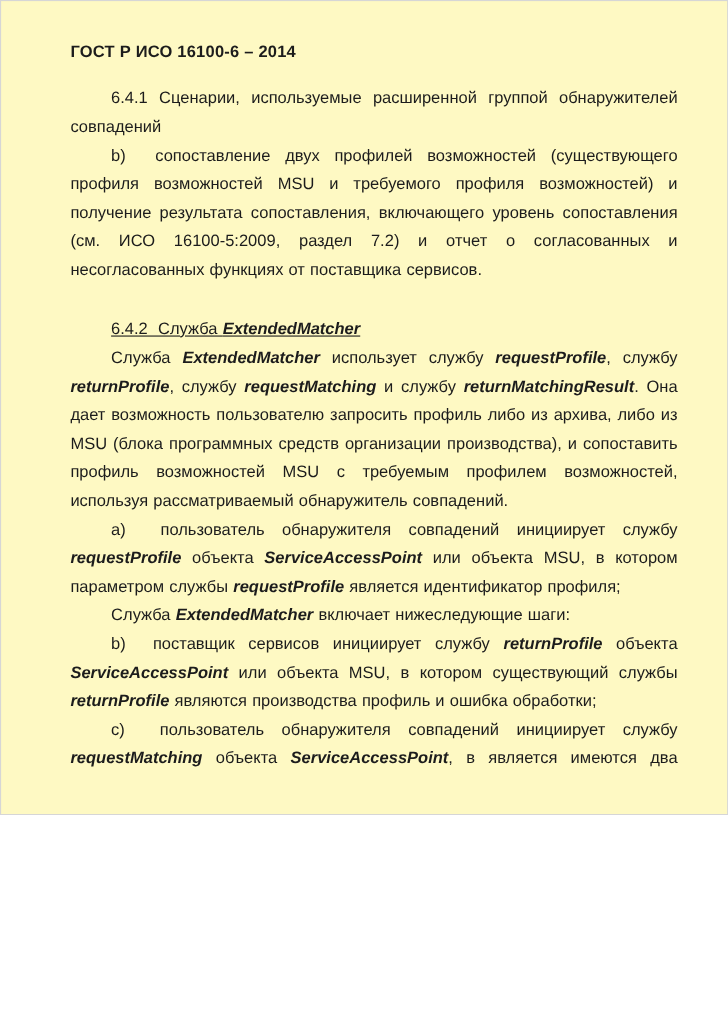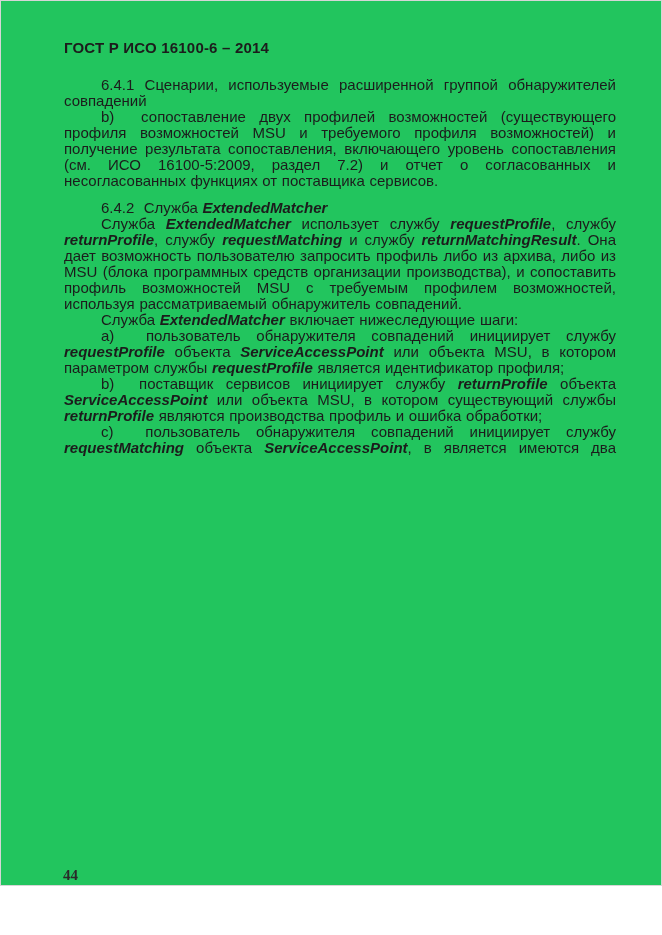--- a/index.html
+++ b/index.html
@@ -3,22 +3,22 @@
 <meta charset="utf-8">
 <style>
   html, body {
     margin: 0;
     padding: 0;
     background: #ffffff;
   }
   .page {
     position: relative;
     width: 662px;
-    height: 886px;
-    background: #22c55e;
+    height: 741px;
+    background: #fef9c3;
     border: 1px solid #d6d6d6;
     box-sizing: border-box;
     overflow: hidden;
     font-family: "Liberation Sans", sans-serif;
     color: #1c1c1c;
   }
   .running-header {
     position: absolute;
     left: 63px;
     top: 38px;
@@ -26,30 +26,31 @@
     font-weight: bold;
     letter-spacing: 0.2px;
     white-space: nowrap;
   }
   .doc-body {
     position: absolute;
     left: 63px;
     top: 76px;
     width: 552px;
     font-size: 15px;
-    line-height: 16px;
+    line-height: 26px;
   }
   .doc-body p {
     margin: 0;
     text-align: justify;
     text-indent: 37px;
     word-spacing: 0.5px;
   }
   .doc-body p.gap {
-    margin-top: 11px;
+    margin-top: 28px;
+    text-decoration: underline;
   }
   .doc-body p.cont {
     text-align-last: justify;
   }
   .bi {
     font-weight: bold;
     font-style: italic;
   }
   .page-number {
     position: absolute;
@@ -65,20 +66,20 @@
 <body>
 
 <div class="page">
   <div class="running-header">ГОСТ Р ИСО 16100-6 – 2014</div>
 
   <div class="doc-body">
       <p><span>6.4.1 Сценарии, используемые расширенной группой обнаружителей совпадений</span></p>
       <p><span>b)&nbsp; сопоставление двух профилей возможностей (существующего профиля возможностей MSU и требуемого профиля возможностей) и получение результата сопоставления, включающего уровень сопоставления (см. ИСО 16100-5:2009, раздел 7.2) и отчет о согласованных и несогласованных функциях от поставщика сервисов.</span></p>
       <p class="gap"><span>6.4.2&nbsp; Служба </span><span class="bi">ExtendedMatcher</span></p>
       <p><span>Служба </span><span class="bi">ExtendedMatcher</span><span> использует службу </span><span class="bi">requestProfile</span><span>, службу </span><span class="bi">returnProfile</span><span>, службу </span><span class="bi">requestMatching</span><span> и службу </span><span class="bi">returnMatchingResult</span><span>. Она дает возможность пользователю запросить профиль либо из архива, либо из MSU (блока программных средств организации производства), и сопоставить профиль возможностей MSU с требуемым профилем возможностей, используя рассматриваемый обнаружитель совпадений.</span></p>
+      <p><span>a)&nbsp; пользователь обнаружителя совпадений инициирует службу </span><span class="bi">requestProfile</span><span> объекта </span><span class="bi">ServiceAccessPoint</span><span> или объекта MSU, в котором параметром службы </span><span class="bi">requestProfile</span><span> является идентификатор профиля;</span></p>
       <p><span>Служба </span><span class="bi">ExtendedMatcher</span><span> включает нижеследующие шаги:</span></p>
-      <p><span>a)&nbsp; пользователь обнаружителя совпадений инициирует службу </span><span class="bi">requestProfile</span><span> объекта </span><span class="bi">ServiceAccessPoint</span><span> или объекта MSU, в котором параметром службы </span><span class="bi">requestProfile</span><span> является идентификатор профиля;</span></p>
       <p><span>b)&nbsp; поставщик сервисов инициирует службу </span><span class="bi">returnProfile</span><span> объекта </span><span class="bi">ServiceAccessPoint</span><span> или объекта MSU, в котором существующий службы </span><span class="bi">returnProfile</span><span> являются производства профиль и ошибка обработки;</span></p>
       <p class="cont"><span>c)&nbsp; пользователь обнаружителя совпадений инициирует службу </span><span class="bi">requestMatching</span><span> объекта </span><span class="bi">ServiceAccessPoint</span><span>, в является имеются два</span></p>
     </div>
 
   <div class="page-number">44</div>
 </div>
 
 </body></html>

